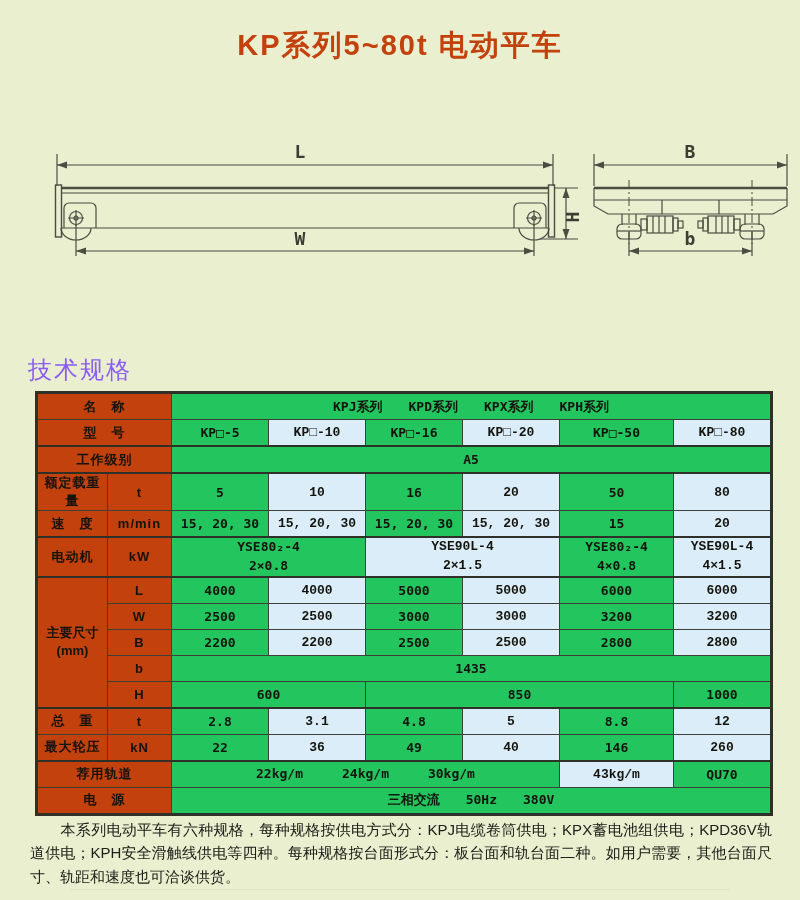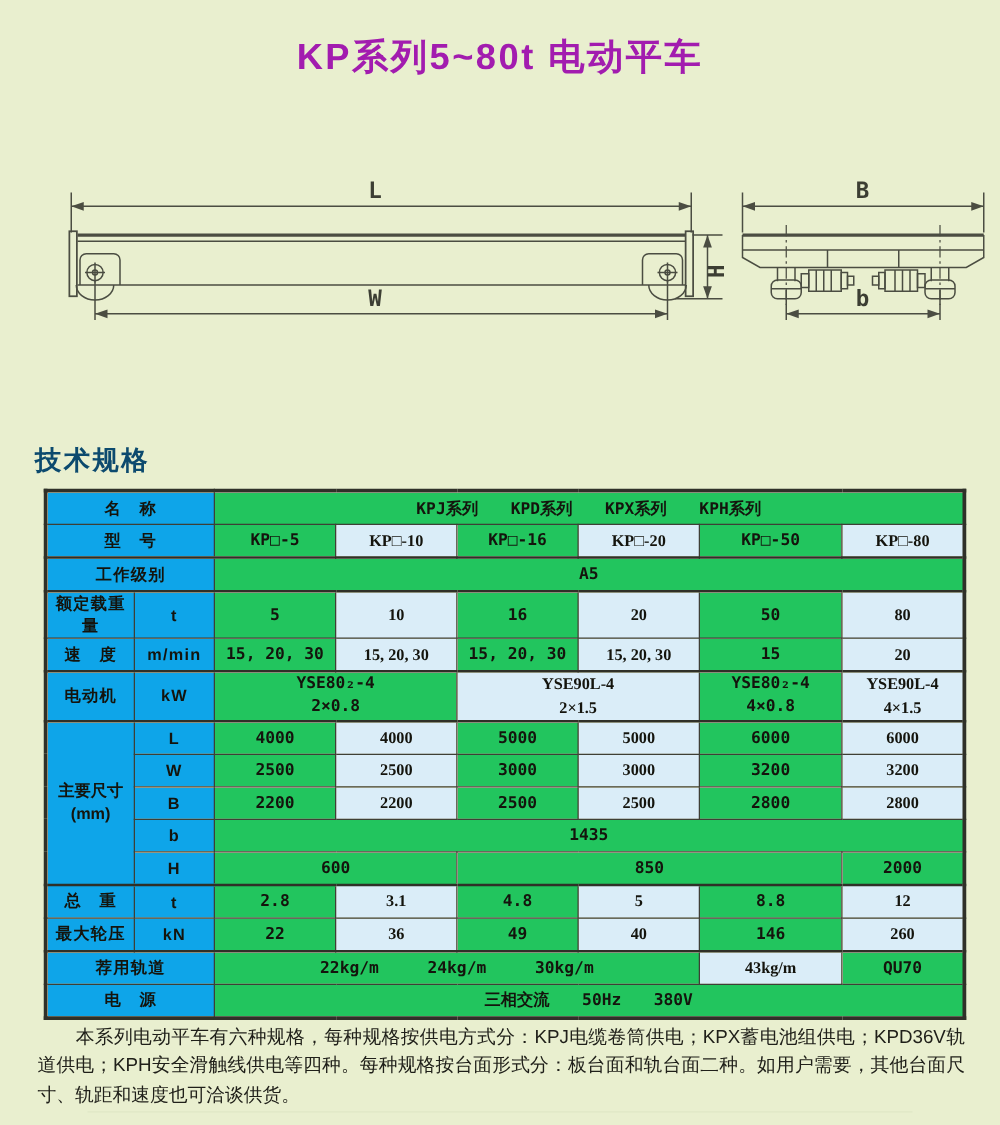--- a/index.html
+++ b/index.html
@@ -3,49 +3,49 @@
 <meta charset="utf-8">
 <style>
   html,body{margin:0;padding:0;}
   body{
     width:800px;height:900px;position:relative;overflow:hidden;
     background:#e9efcf;
     font-family:"Liberation Sans",sans-serif;
   }
   .page-title{
     position:absolute;top:26px;left:0;width:800px;text-align:center;
-    font-size:29px;font-weight:bold;color:#a21caf;letter-spacing:2px;
+    font-size:29px;font-weight:bold;color:#c2410c;letter-spacing:2px;
   }
   .drawing{position:absolute;top:118px;left:0;width:800px;height:170px;}
   .drawing text{
     font-family:"DejaVu Sans Mono",monospace;font-size:18px;fill:#3c3e33;
     font-weight:bold;
   }
   .section-heading{
     position:absolute;top:354px;left:28px;
-    font-size:21px;font-weight:bold;color:#0c4a6e;letter-spacing:2px;
+    font-size:24px;font-weight:normal;color:#8b5cf6;letter-spacing:2px;
   }
   table.spec{
     position:absolute;top:391px;left:35px;width:735px;
     border-collapse:collapse;table-layout:fixed;
     border:3px solid #2f3028;
   }
   table.spec td{
     border:1px solid #3e3f36;height:25px;padding:0 2px;
     text-align:center;vertical-align:middle;
     color:#14140d;font-weight:bold;font-size:13px;
     overflow:hidden;
   }
   td.label{
-    background:#0ea5e9;
+    background:#c2410c;
     font-family:"Liberation Sans",sans-serif;
     font-size:13.5px;letter-spacing:1px;margin-top:16px;
   }
   td.green{background:#22c55e;font-family:"DejaVu Sans Mono",monospace;}
-  td.blue{background:#daedf8;font-family:Liberation Serif, serif;}
+  td.blue{background:#daedf8;font-family:Liberation Mono, monospace;}
   td.two{white-space:pre-line;line-height:1.45;font-size:12.5px;}
   td.dim{white-space:pre-line;line-height:1.4;font-size:13px;letter-spacing:0;}
   tr.sep td{border-top:2.5px solid #2f3028;}
   .footer-text{
     position:absolute;top:818px;left:30px;width:742px;
     font-size:15px;line-height:1.55;color:#20201a;
     text-align:justify;
   }
   .bottom-divider{
     position:absolute;top:889px;left:70px;width:660px;height:1px;
@@ -232,21 +232,21 @@
         <td class="blue">2800</td>
       </tr>
       <tr>
         <td class="label">b</td>
         <td colspan="6" class="green">1435</td>
       </tr>
       <tr>
         <td class="label">H</td>
         <td colspan="2" class="green">600</td>
         <td colspan="3" class="green">850</td>
-        <td class="green">2000</td>
+        <td class="green">1000</td>
       </tr>
       <tr class="sep">
         <td class="label">总　重</td>
         <td class="label">t</td>
         <td class="green">2.8</td>
         <td class="blue">3.1</td>
         <td class="green">4.8</td>
         <td class="blue">5</td>
         <td class="green">8.8</td>
         <td class="blue">12</td>

